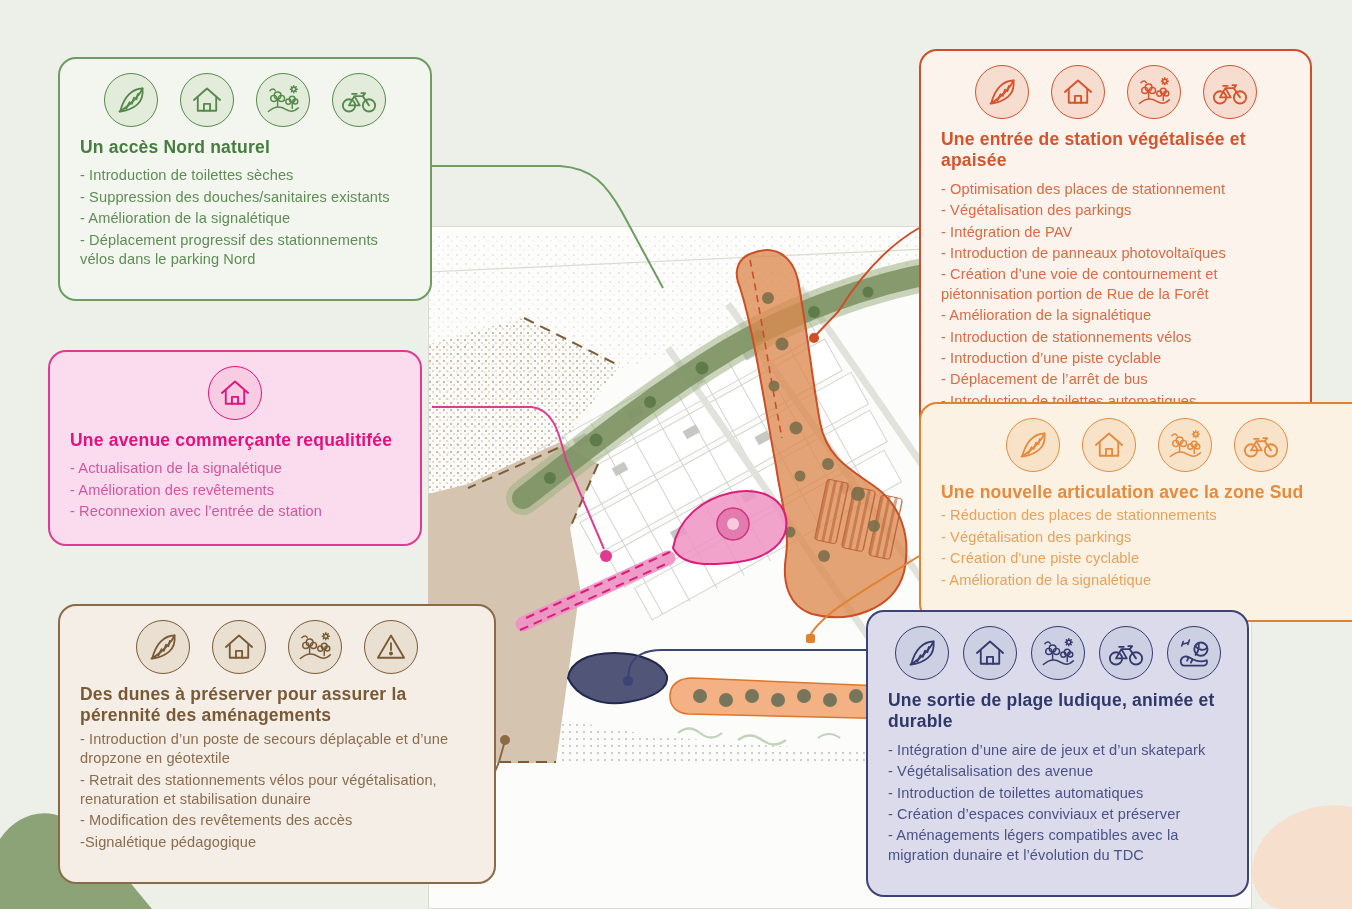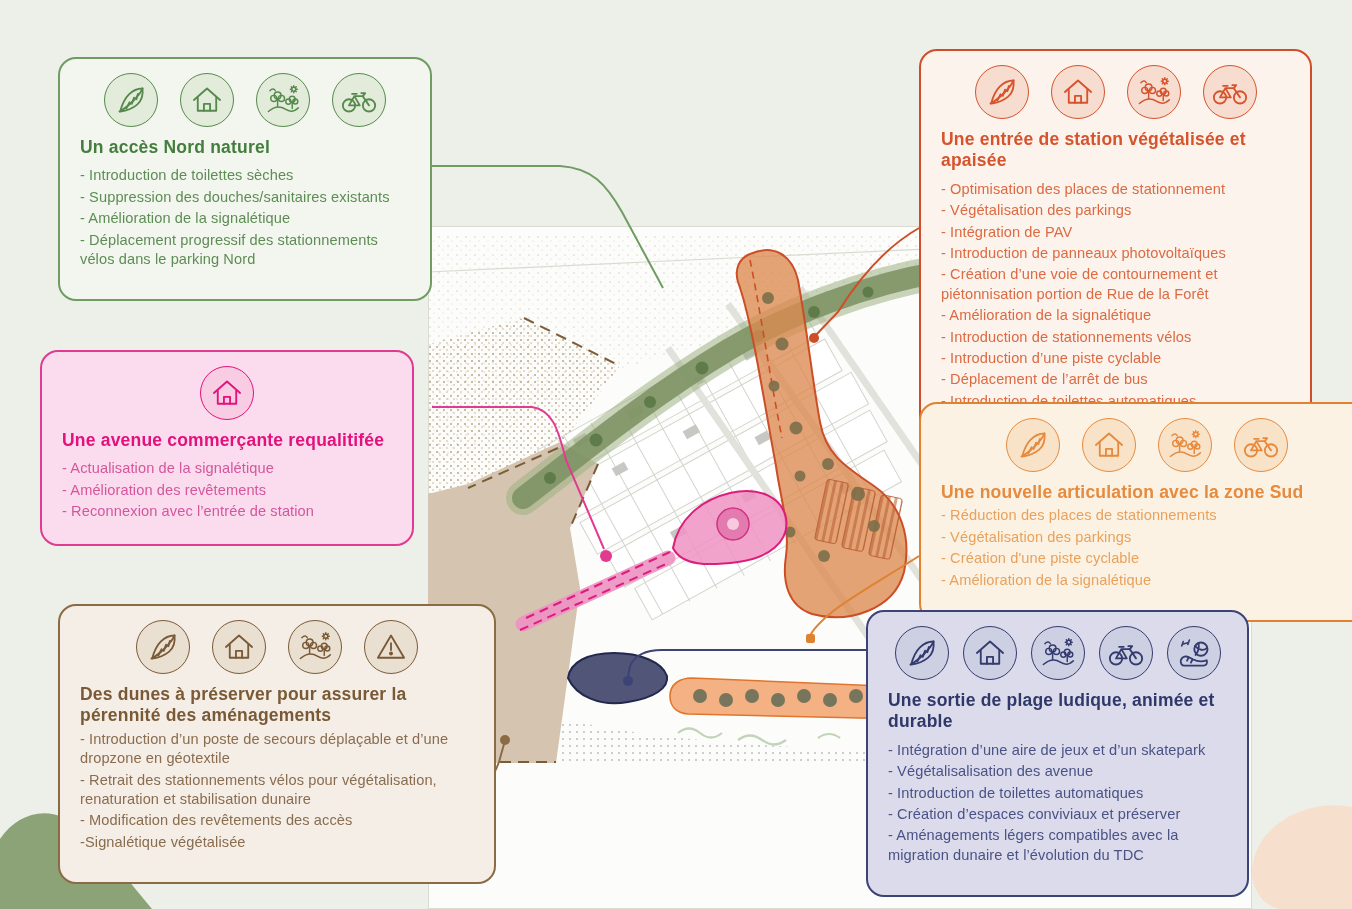--- a/index.html
+++ b/index.html
@@ -25,21 +25,21 @@
     display:flex;align-items:center;justify-content:center;box-sizing:border-box;}
   .icircle svg{width:40px;height:40px;stroke:var(--ic);fill:none;
     stroke-width:2.4;stroke-linecap:round;stroke-linejoin:round;}
   .c-title{color:var(--title);font-weight:bold;font-size:17.5px;line-height:1.22;
     margin:0 0 8px;letter-spacing:.2px;}
   .tight .c-title{margin-bottom:3px;}
   .c-items{color:var(--text);font-size:14.6px;line-height:1.33;letter-spacing:.1px;}
   .c-items p{margin:0 0 2px;}
   #b-north{left:58px;top:57px;width:374px;}
   #b-entree{left:919px;top:49px;width:393px;}
-  #b-avenue{left:40px;top:350px;width:374px;padding-bottom:20px;}
+  #b-avenue{left:48px;top:350px;width:374px;padding-bottom:20px;}
   #b-zonesud{left:919px;top:402px;width:456px;}
   #b-dunes{left:58px;top:604px;width:438px;}
   #b-plage{left:866px;top:610px;width:383px;}
   #b-avenue .c-title{margin-top:2px;}
   .defs{position:absolute;width:0;height:0;overflow:hidden;}
 </style>
 </head>
 <body>
 
 <svg class="defs" aria-hidden="true">
@@ -389,21 +389,21 @@
         <svg viewBox="0 0 52 52">
           <use href="#ic-warning"></use>
         </svg>
       </span>
     </div>
   <h2 class="c-title">Des dunes à préserver pour assurer la pérennité des aménagements</h2>
   <div class="c-items">
       <p>- Introduction d’un poste de secours déplaçable et d’une dropzone en géotextile</p>
       <p>- Retrait des stationnements vélos pour végétalisation, renaturation et stabilisation dunaire</p>
       <p>- Modification des revêtements des accès</p>
-      <p>-Signalétique végétalisée</p>
+      <p>-Signalétique pédagogique</p>
     </div>
 </div>
 
 <div class="callout" id="b-plage" style="--bd: #3c4375; --bg: #dbdbeb; --title: #30386a; --text: #4a5286; --ic: #343b6e; --icbg: #cdcfe2;">
   <div class="icon-row tightgap">
       <span class="icircle">
         <svg viewBox="0 0 52 52">
           <use href="#ic-leaf"></use>
         </svg>
       </span>

